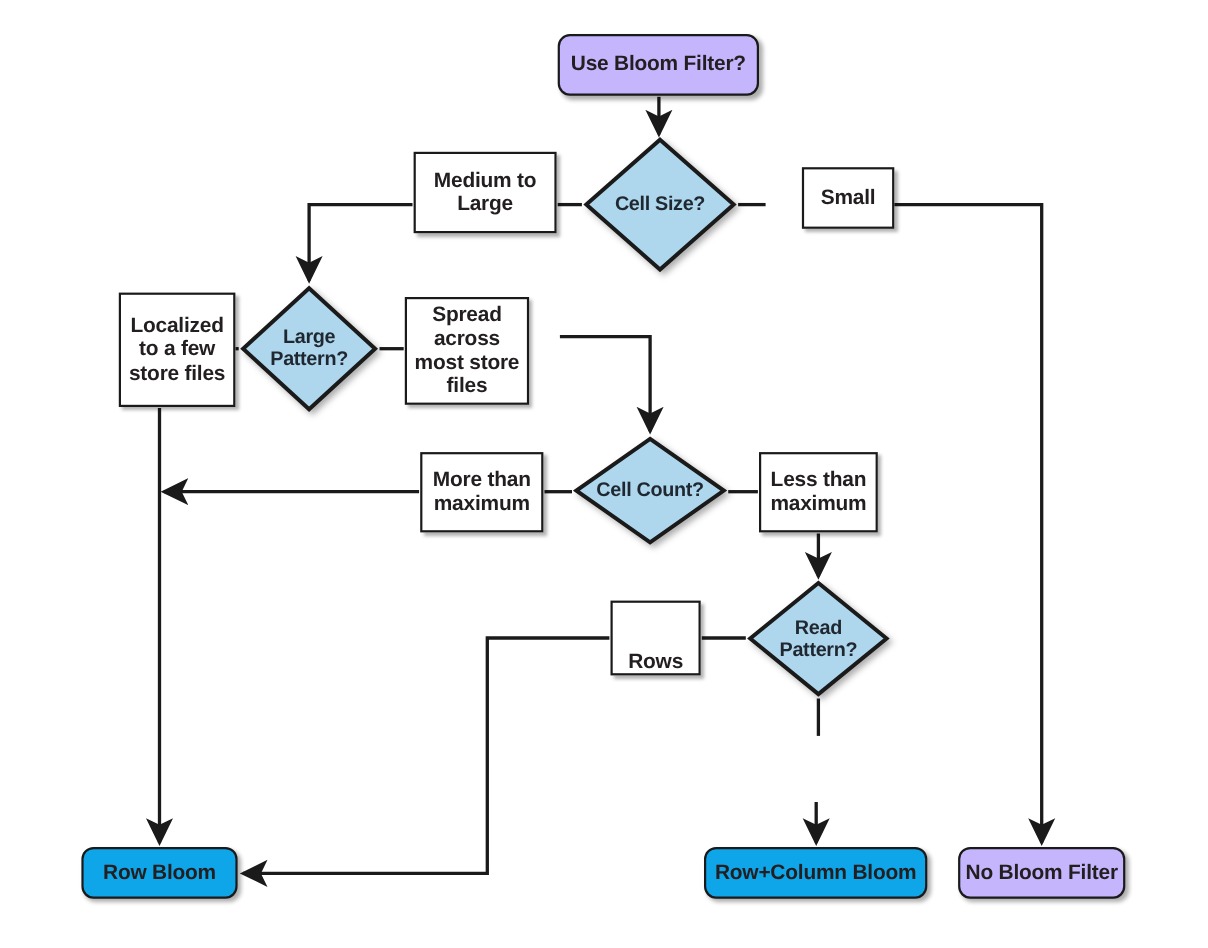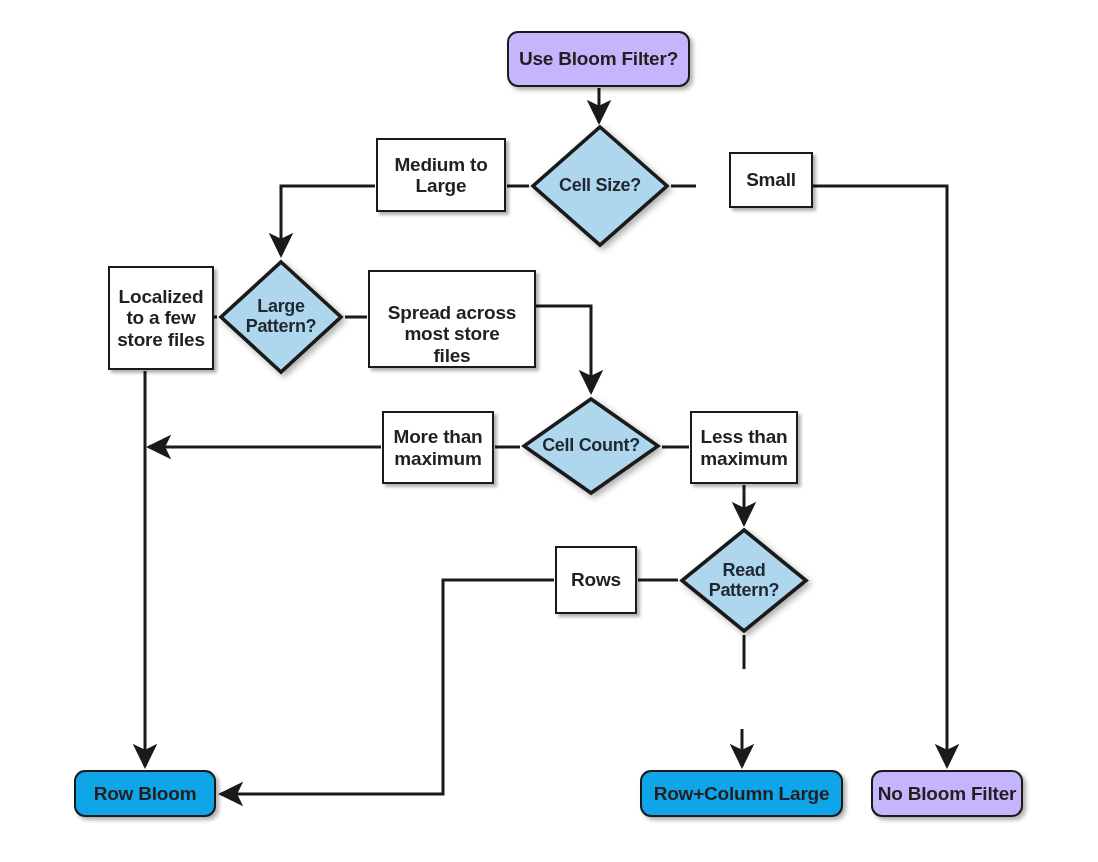--- a/index.html
+++ b/index.html
@@ -160,21 +160,21 @@
     <span class="dlabel">Large
 Pattern?</span>
   </div>
 
   <div class="node rect" style="left:108px; top:266px; width:106px; height:104px;">
     <span class="lbl">Localized
 to a few
 store files</span>
   </div>
 
-  <div class="node rect" style="left:368px; top:270px; width:168px; height:98px;align-items:flex-end;">
+  <div class="node rect" style="left:368px; top:270px; width:113px; height:98px;">
     <span class="lbl">Spread across
 most store
 files</span>
   </div>
 
   <div class="node diamond" style="left:521px; top:396px; width:140px; height:100px;">
     <svg class="dshape" viewBox="0 0 140 100" preserveAspectRatio="none">
       <polygon points="70,3 137,50 70,97 3,50" fill="#aed6ec" stroke="#1a1a1a" stroke-width="3.6"></polygon>
     </svg>
     <span class="dlabel">Cell Count?</span>
@@ -191,30 +191,30 @@
   </div>
 
   <div class="node diamond" style="left:679px; top:527px; width:130px; height:107px;">
     <svg class="dshape" viewBox="0 0 130 107" preserveAspectRatio="none">
       <polygon points="65,3 127,53.5 65,104 3,53.5" fill="#aed6ec" stroke="#1a1a1a" stroke-width="3.6"></polygon>
     </svg>
     <span class="dlabel">Read
 Pattern?</span>
   </div>
 
-  <div class="node rect" style="left:555px; top:546px; width:82px; height:68px;">
+  <div class="node rect" style="left:555px; top:546px; width:82px; height:68px;align-items:flex-end;">
     <span class="lbl">Rows</span>
   </div>
 
 
   <div class="node term green" style="left:74px; top:770px; width:142px; height:47px;">
     <span class="lbl">Row Bloom</span>
   </div>
 
   <div class="node term green" style="left:640px; top:770px; width:203px; height:47px;">
-    <span class="lbl">Row+Column Large</span>
+    <span class="lbl">Row+Column Bloom</span>
   </div>
 
   <div class="node term orange" style="left:871px; top:770px; width:152px; height:47px;">
     <span class="lbl">No Bloom Filter</span>
   </div>
 
 </div>
 
 </body></html>

